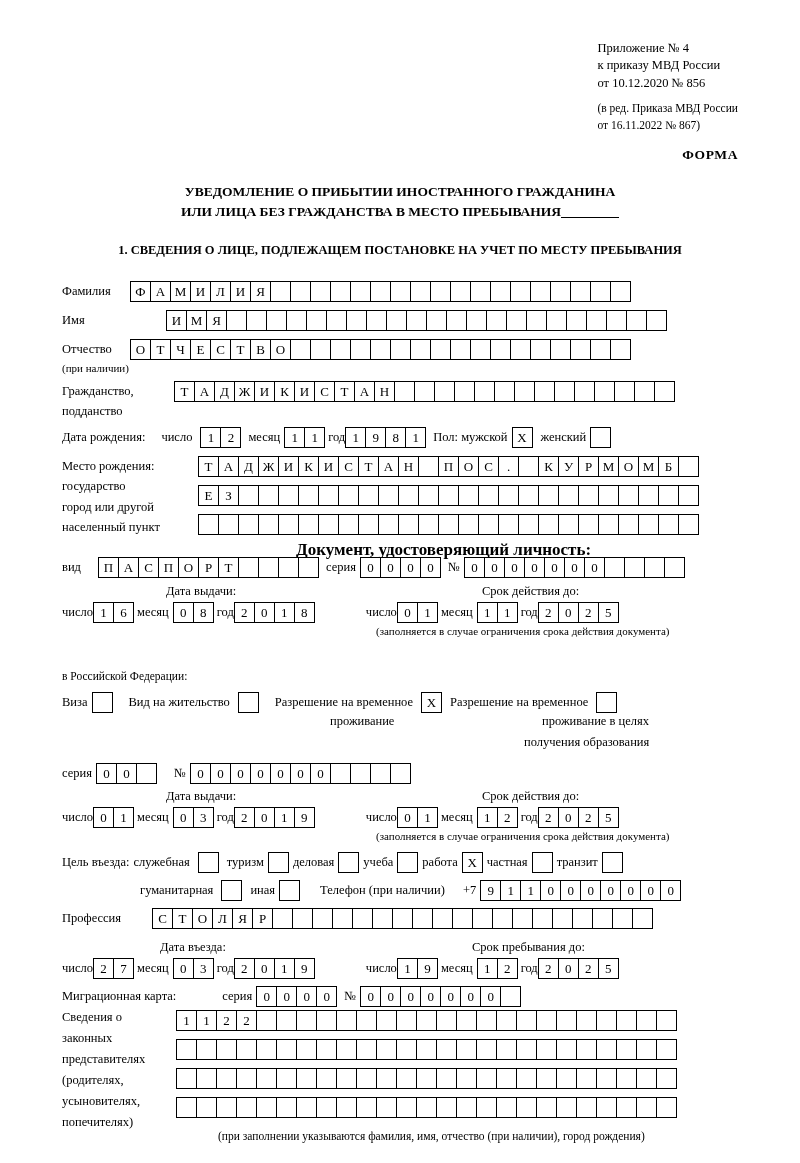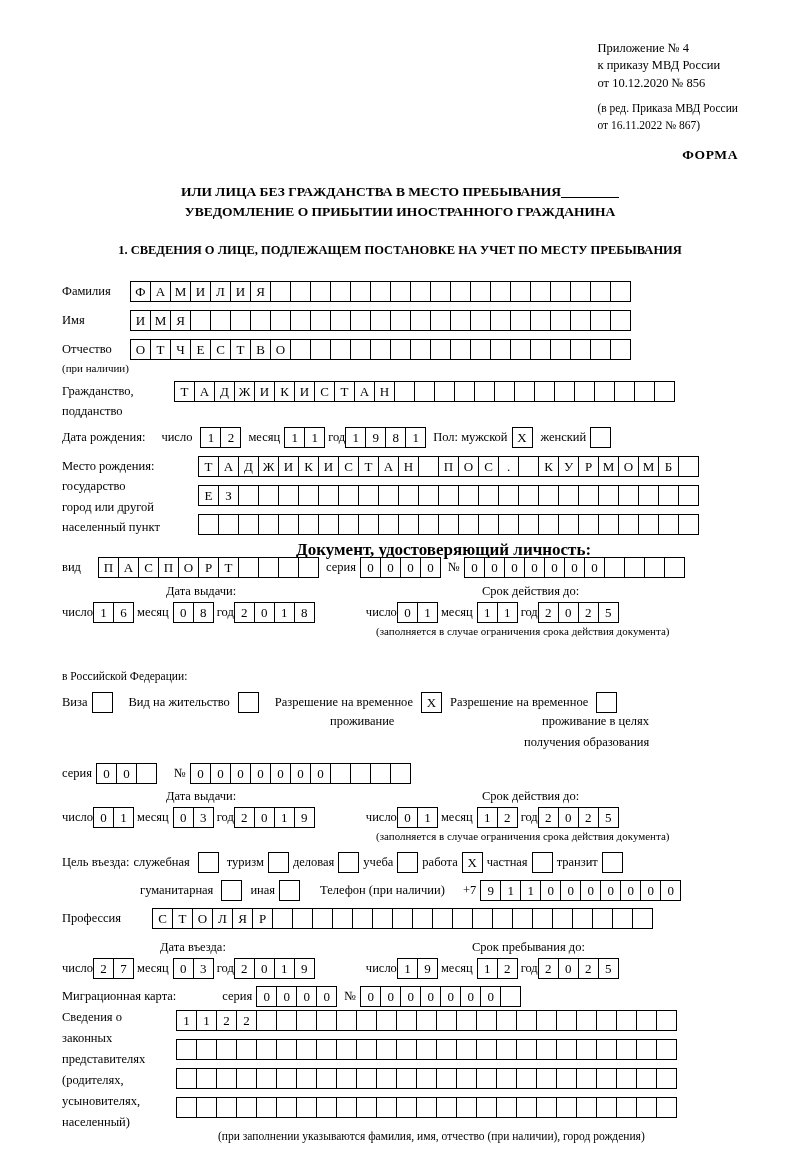--- a/index.html
+++ b/index.html
@@ -131,22 +131,22 @@
     <div>Приложение № 4</div>
     <div>к приказу МВД России</div>
     <div>от 10.12.2020 № 856</div>
     <div class="sub">(в ред. Приказа МВД России</div>
     <div class="sub" style="margin-top:1px">от 16.11.2022 № 867)</div>
   </div>
 
   <div class="form-word">ФОРМА</div>
 
   <div class="title">
+    <div>УВЕДОМЛЕНИЕ О ПРИБЫТИИ ИНОСТРАННОГО ГРАЖДАНИНА</div>
     <div><span>ИЛИ ЛИЦА БЕЗ ГРАЖДАНСТВА В МЕСТО ПРЕБЫВАНИЯ</span><span class="ul"></span></div>
-    <div>УВЕДОМЛЕНИЕ О ПРИБЫТИИ ИНОСТРАННОГО ГРАЖДАНИНА</div>
   </div>
 
   <div class="section-title">1. СВЕДЕНИЯ О ЛИЦЕ, ПОДЛЕЖАЩЕМ ПОСТАНОВКЕ НА УЧЕТ ПО МЕСТУ ПРЕБЫВАНИЯ</div>
 
   <div class="row" style="top:281px; left:62px;">
     <span class="lbl" style="width:68px; display:inline-block">Фамилия</span>
     <span class="cells" id="surname-cells">
         <span class="cell">Ф</span>
         <span class="cell">А</span>
         <span class="cell">М</span>
@@ -168,21 +168,21 @@
         <span class="cell"></span>
         <span class="cell"></span>
         <span class="cell"></span>
         <span class="cell"></span>
         <span class="cell"></span>
         <span class="cell"></span>
         <span class="cell"></span>
       </span>
   </div>
 
-  <div class="row" style="top:310px; left:62px;">
+  <div class="row" style="top:310px; left:62px;gap:36px;">
     <span class="lbl" style="width:68px; display:inline-block">Имя</span>
     <span class="cells" id="name-cells">
         <span class="cell">И</span>
         <span class="cell">М</span>
         <span class="cell">Я</span>
         <span class="cell"></span>
         <span class="cell"></span>
         <span class="cell"></span>
         <span class="cell"></span>
         <span class="cell"></span>
@@ -796,21 +796,21 @@
   <div class="row" style="top:1052px; left:62px;">
     <span class="lbl">представителях</span>
   </div>
   <div class="row" style="top:1073px; left:62px;">
     <span class="lbl">(родителях,</span>
   </div>
   <div class="row" style="top:1094px; left:62px;">
     <span class="lbl">усыновителях,</span>
   </div>
   <div class="row" style="top:1115px; left:62px;">
-    <span class="lbl">населенный)</span>
+    <span class="lbl">попечителях)</span>
   </div>
 
   <div class="row" style="top:1010px; left:176px;">
     <span class="cells" id="rep-cells-1">
         <span class="cell">1</span>
         <span class="cell">1</span>
         <span class="cell">2</span>
         <span class="cell">2</span>
         <span class="cell"></span>
         <span class="cell"></span>

